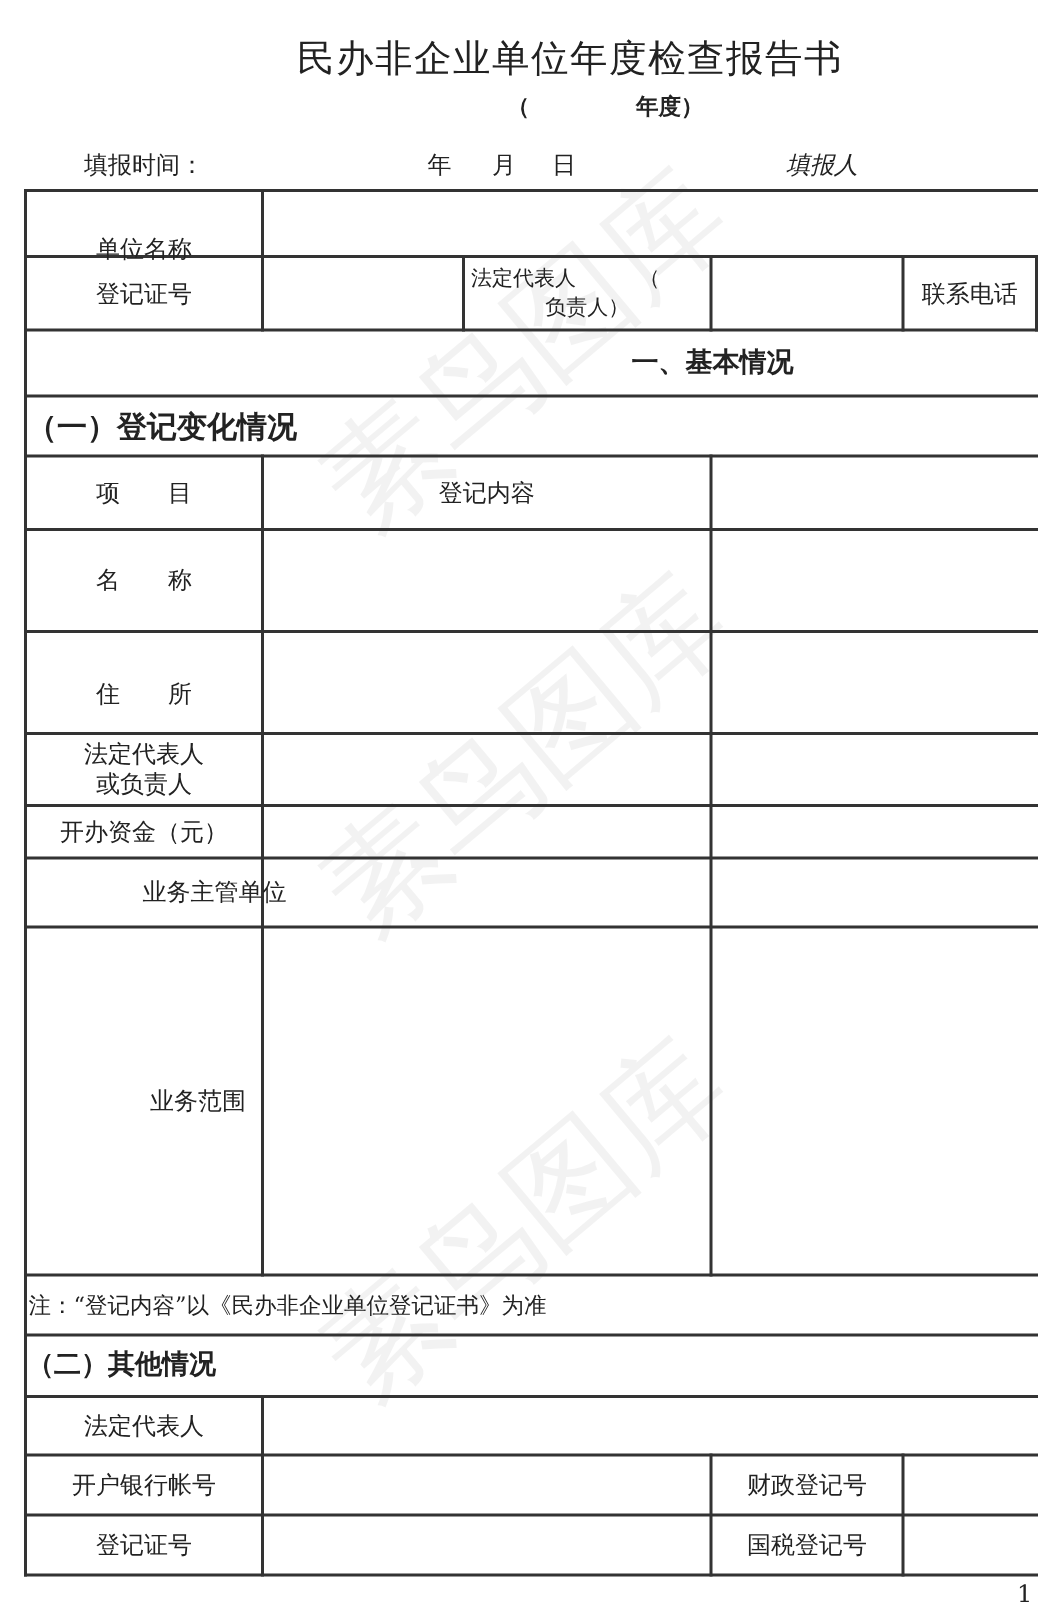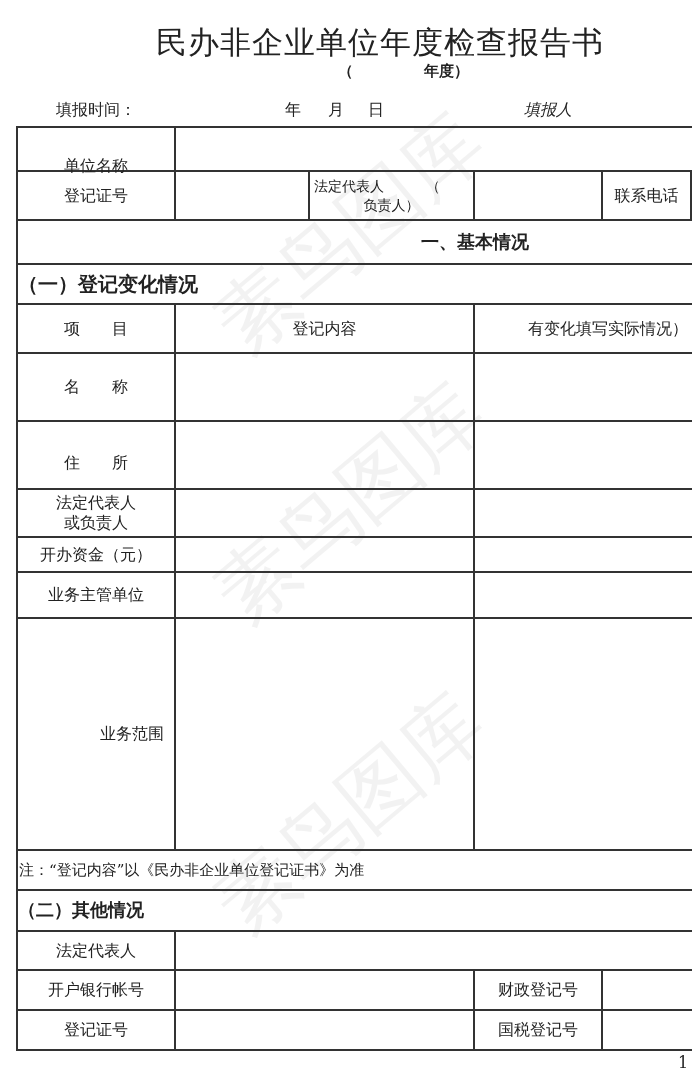--- a/index.html
+++ b/index.html
@@ -1,19 +1,19 @@
 <!DOCTYPE html>
 <html><head>
 <meta charset="utf-8">
 <style>
   html,body{margin:0;padding:0;background:#fff;}
   body{width:700px;height:1075px;position:relative;overflow:hidden;
        font-family:"DejaVu Serif","Liberation Serif",serif;color:#222;}
   .abs{position:absolute;}
-  .title{left:0;width:700px;top:22px;text-align:center;font-size:31px;letter-spacing:1px;padding-left:60px;box-sizing:border-box;}
+  .title{left:0;width:700px;top:22px;text-align:center;font-size:25px;letter-spacing:1px;padding-left:60px;box-sizing:border-box;}
   .year{top:62px;left:338px;font-size:15px;font-weight:bold;font-family:"DejaVu Sans","Liberation Sans",sans-serif;}
   .year .paren-l{position:absolute;left:0;}
   .year .yl{position:absolute;left:86px;white-space:nowrap;}
   .fill-row{top:100px;font-size:16px;}
   .hl{position:absolute;height:2px;background:#333;}
   .vl{position:absolute;width:2px;background:#333;}
   .cell{position:absolute;display:flex;align-items:center;justify-content:center;
         font-size:16px;text-align:center;line-height:1.25;}
   .left{justify-content:flex-start;}
   .bold{font-weight:bold;}
@@ -81,21 +81,20 @@
 <div class="input-area" style="left:475px;top:172px;width:126px;height:47px;"></div>
 <div class="cell" style="left:603px;top:172px;width:87px;height:47px;">联系电话</div>
 
 <div class="cell" style="left:18px;top:221px;width:674px;height:42px;padding-left:240px;box-sizing:border-box;font-size:18px;font-weight:bold;">一、基本情况</div>
 
 <div class="cell left bold" style="left:18px;top:265px;width:674px;height:38px;font-size:20px;">（一）登记变化情况</div>
 
 <div class="cell" style="left:18px;top:305px;width:156px;height:47px;">项　　目</div>
 <div class="cell" style="left:176px;top:305px;width:297px;height:47px;">登记内容</div>
 <div class="cell" style="left:475px;top:305px;width:217px;height:47px;flex-direction:column;align-items:stretch;">
-  <span style="text-align:right;padding-right:4px;">有变化填写实际情况）</span>
 </div>
 
 <div class="cell" style="left:18px;top:354px;width:156px;height:66px;">名　　称</div>
 <div class="input-area" style="left:176px;top:354px;width:297px;height:66px;"></div>
 <div class="input-area" style="left:475px;top:354px;width:217px;height:66px;"></div>
 
 <div class="cell" style="left:18px;top:422px;width:156px;height:81px;">住　　所</div>
 <div class="input-area" style="left:176px;top:422px;width:297px;height:66px;"></div>
 <div class="input-area" style="left:475px;top:422px;width:217px;height:66px;"></div>
 
@@ -103,21 +102,21 @@
   <span>法定代表人</span>
   <span>或负责人</span>
 </div>
 <div class="input-area" style="left:176px;top:490px;width:297px;height:46px;"></div>
 <div class="input-area" style="left:475px;top:490px;width:217px;height:46px;"></div>
 
 <div class="cell" style="left:18px;top:538px;width:156px;height:33px;">开办资金（元）</div>
 <div class="input-area" style="left:176px;top:538px;width:297px;height:33px;"></div>
 <div class="input-area" style="left:475px;top:538px;width:217px;height:33px;"></div>
 
-<div class="cell" style="left:18px;top:573px;width:156px;height:44px;">业务主管单位</div>
+<div class="cell" style="left:18px;top:573px;width:156px;height:44px;padding-left:47px;">业务主管单位</div>
 <div class="input-area" style="left:176px;top:573px;width:297px;height:44px;"></div>
 <div class="input-area" style="left:475px;top:573px;width:217px;height:44px;"></div>
 
 <div class="cell" style="left:18px;top:619px;width:156px;height:230px;margin-left:36px;">业务范围</div>
 <div class="input-area" style="left:176px;top:619px;width:297px;height:230px;"></div>
 <div class="input-area" style="left:475px;top:619px;width:217px;height:230px;"></div>
 
 <div class="cell left" style="left:19px;top:851px;width:672px;height:38px;font-size:15px;">注：“登记内容”以《民办非企业单位登记证书》为准</div>
 
 <div class="cell left bold" style="left:18px;top:891px;width:674px;height:39px;font-size:18px;">（二）其他情况</div>

